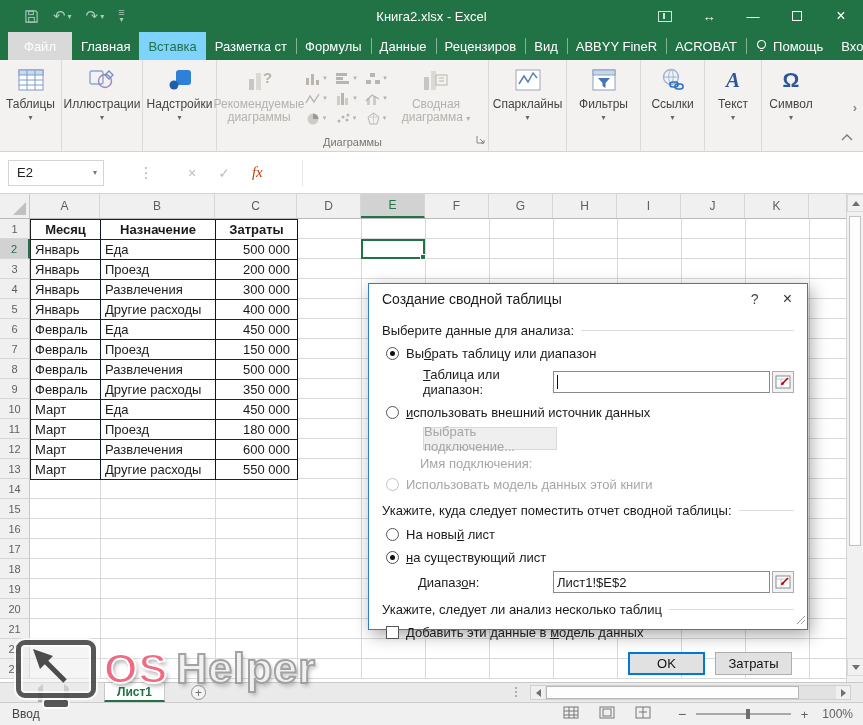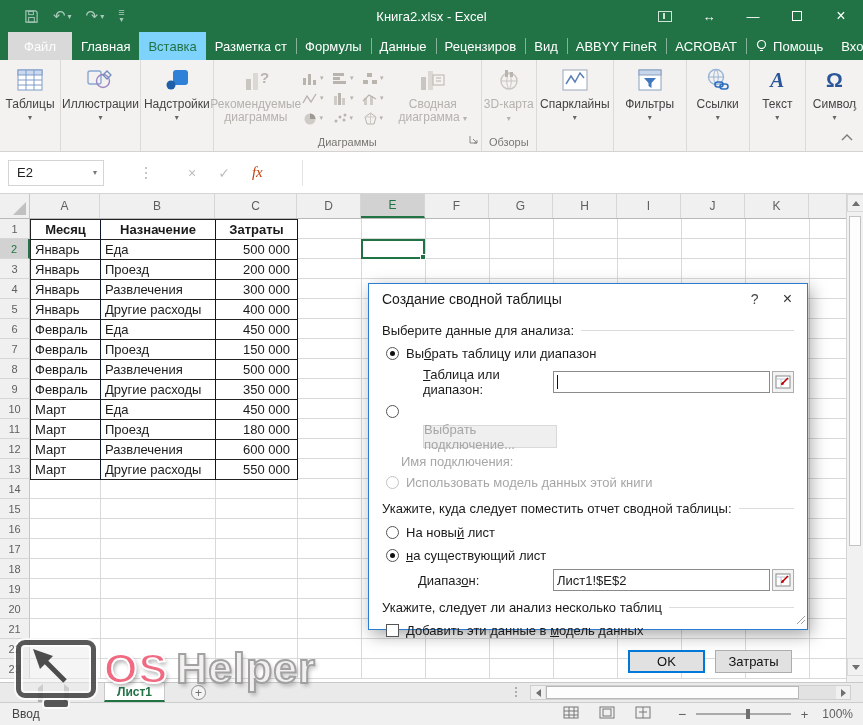--- a/index.html
+++ b/index.html
@@ -142,21 +142,21 @@
   .radio.dis { border-color:#c3c3c3; }
   .dis-label { color:#a6a6a6; }
   .fieldrow { display:flex; align-items:center; margin-top:6px; }
   .fieldlabel { padding-left:41px; width:171px; flex:none; }
   .textbox { height:22px; border:1px solid #8a8a8a; background:#fff; flex:1; display:flex; align-items:center; padding:0 3px; font-size:13px; }
   .caret { width:1px; height:14px; background:#111; }
   .rangebtn { width:22px; height:22px; border:1px solid #adadad; background:#f3f3f3; margin-left:2px; flex:none;
               display:flex; align-items:center; justify-content:center; }
   .connbtn { margin-left:41px; margin-top:7px; width:134px; height:23px; background:#efefef; border:1px solid #d9d9d9;
              color:#a6a6a6; font-size:13px; display:flex; align-items:center; justify-content:center; }
-  .connname { margin-left:19px; margin-top:6px; }
+  .connname { margin-left:38px; margin-top:6px; }
   .checkrow { display:flex; align-items:center; margin-top:8px; margin-left:4px; gap:7px; }
   .checkbox { width:13px; height:13px; border:1px solid #555; background:#fff; flex:none; }
   .btnrow { display:flex; justify-content:flex-end; gap:10px; margin-top:12px; padding-right:2px; }
   .btn { width:77px; height:23px; display:flex; align-items:center; justify-content:center; font-size:13px;
          background:#e1e1e1; border:1px solid #adadad; color:#111; }
   .btn.default { border:2px solid #0078d7; background:#e1e1e1; }
   .grip { position:absolute; right:1px; bottom:1px; }
   .u { text-decoration:underline; }
 
   
@@ -375,34 +375,20 @@
       </div>
       <span class="grouplabel">Диаграммы</span>
       <span class="launcher">
         <svg width="9" height="9" viewBox="0 0 9 9">
             <path d="M1 1v7h7" fill="none" stroke="#8a8782"></path>
             <path d="M4 4l4 4M8 5v3h-3" fill="none" stroke="#8a8782"></path>
           </svg>
       </span>
     </div>
 
-    <div class="rgroup" style="width:56px;">
-      <div class="bigbtn disabled">
-        <span class="bicon">
-          <svg width="24" height="24" viewBox="0 0 24 24">
-              <circle cx="12" cy="13" r="8" fill="none" stroke="#c9c5c0" stroke-width="1.4"></circle>
-              <path d="M4 13h16M12 5c-3 3-3 13 0 16M12 5c3 3 3 13 0 16" fill="none" stroke="#c9c5c0"></path>
-              <rect x="8" y="2" width="3" height="7" fill="#b9b4ae"></rect>
-              <rect x="13" y="4" width="3" height="5" fill="#b9b4ae"></rect>
-            </svg>
-        </span>
-        <span class="blabel"><span>3D-карта </span><span class="dd">▾</span></span>
-      </div>
-      <span class="grouplabel">Обзоры</span>
-    </div>
 
     <div class="rgroup" style="width:78px;">
       <div class="bigbtn">
         <span class="bicon">
           <svg width="26" height="22" viewBox="0 0 26 22">
               <rect x="1" y="1" width="24" height="20" fill="#fff" stroke="#9aa7b8"></rect>
               <path d="M4 15l5-8 4 6 5-9 4 5" fill="none" stroke="#5b7fb4" stroke-width="1.5"></path>
             </svg>
         </span>
         <span class="blabel">Спарклайны</span>
@@ -719,20 +705,21 @@
               <rect x="1" y="1" width="14" height="12" fill="#fff" stroke="#8a8a8a"></rect>
               <path d="M1 4h14M6 4v9" stroke="#b9c6d4"></path>
               <path d="M13 3L6.5 9.5" stroke="#c00000" stroke-width="1.6"></path>
               <path d="M6 10l1-3.2 2.4 2.4z" fill="#c00000"></path>
             </svg>
         </span>
       </div>
 
       <div class="radiorow">
         <span class="radio"></span>
+        <span><span class="u">и</span><span>спользовать внешний источник данных</span></span>
       </div>
 
       <div class="connbtn">Выбрать подключение...</div>
       <div class="connname dis-label">Имя подключения:</div>
 
       <div class="radiorow" style="margin-top:6px;">
         <span class="radio dis"></span>
         <span class="dis-label">Использовать модель данных этой книги</span>
       </div>
 

